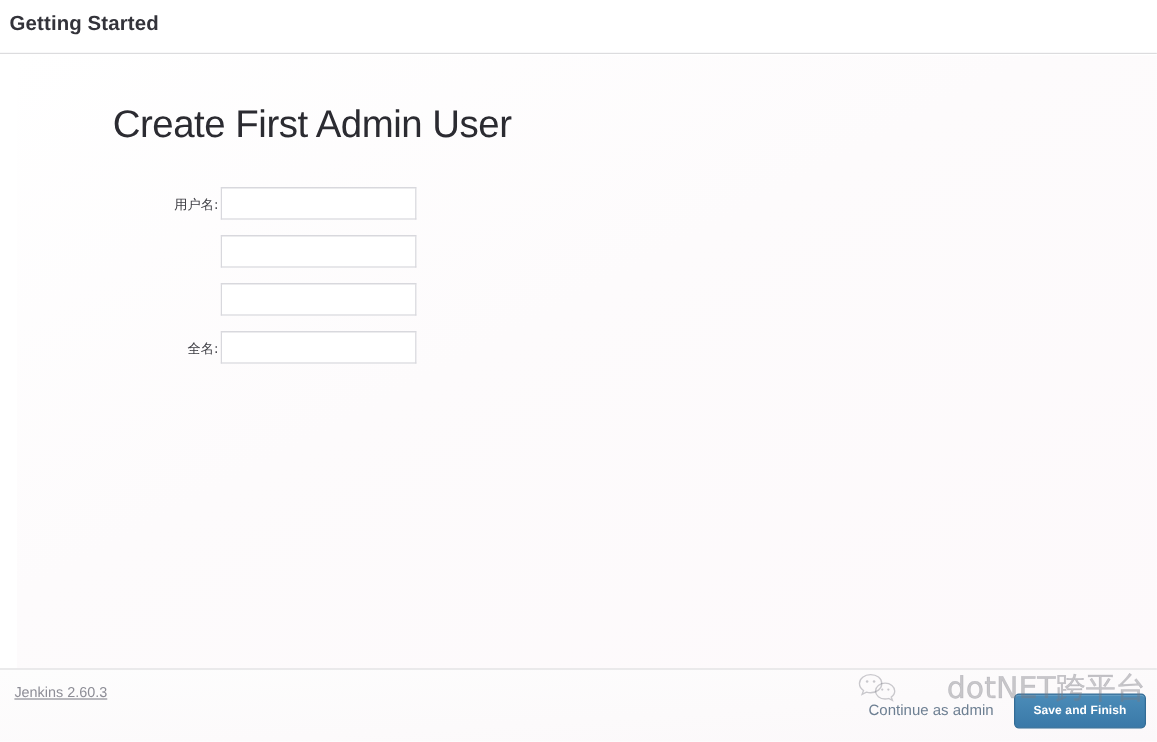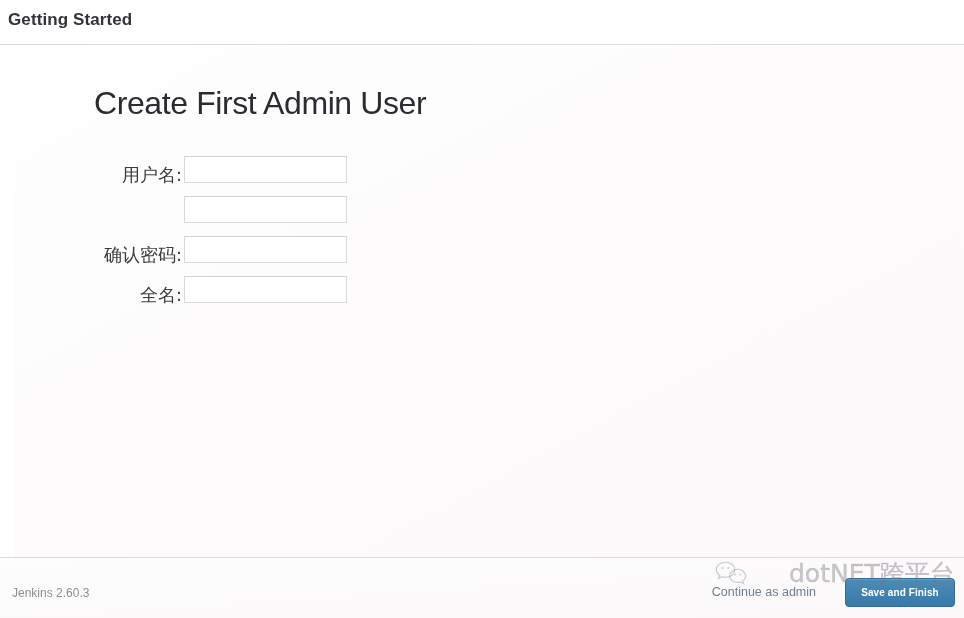--- a/index.html
+++ b/index.html
@@ -86,21 +86,21 @@
   .form-row {
     position: relative;
     height: 40px;
   }
   .form-label {
     position: absolute;
     left: 0;
     top: 7px;
     width: 182px;
     text-align: right;
-    font-size: 18px;
+    font-size: 11px;
     color: #3b3b41;
     font-family: "DejaVu Sans", "Liberation Sans", sans-serif;
     white-space: nowrap;
   }
   .form-input {
     position: absolute;
     left: 184px;
     top: 0;
     width: 163px;
     height: 27px;
@@ -123,28 +123,29 @@
     top: 557px;
     width: 964px;
     height: 61px;
     background: linear-gradient(to bottom right, #fdfdfd 0%, #fcfafb 60%, #fbf8fa 100%);
     border-top: 1px solid #dcdcde;
     box-sizing: border-box;
   }
   .footer-version {
     position: absolute;
     left: 12px;
-    top: 28px;
+    top: 12px;
     font-size: 12px;
     color: #8d8d96;
     white-space: nowrap;
+    text-decoration: underline;
   }
   .footer-link {
     position: absolute;
-    right: 148px;
+    right: 136px;
     top: 27px;
     font-size: 12.5px;
     color: #6d7f92;
     text-decoration: none;
     white-space: nowrap;
     cursor: pointer;
   }
   .footer-button {
     position: absolute;
     left: 845px;
@@ -213,21 +214,20 @@
       <div class="form-row">
         <label class="form-label">用户名:</label>
         <input class="form-input" type="text" placeholder="" style="">
       </div>
 
       <div class="form-row">
         <input class="form-input" type="password" placeholder="" style="">
       </div>
 
       <div class="form-row">
-        <label class="form-label">确认密码:</label>
         <input class="form-input" type="password" placeholder="" style="">
       </div>
 
       <div class="form-row">
         <label class="form-label">全名:</label>
         <input class="form-input" type="text" placeholder="" style="">
       </div>
 
 
     </div>

